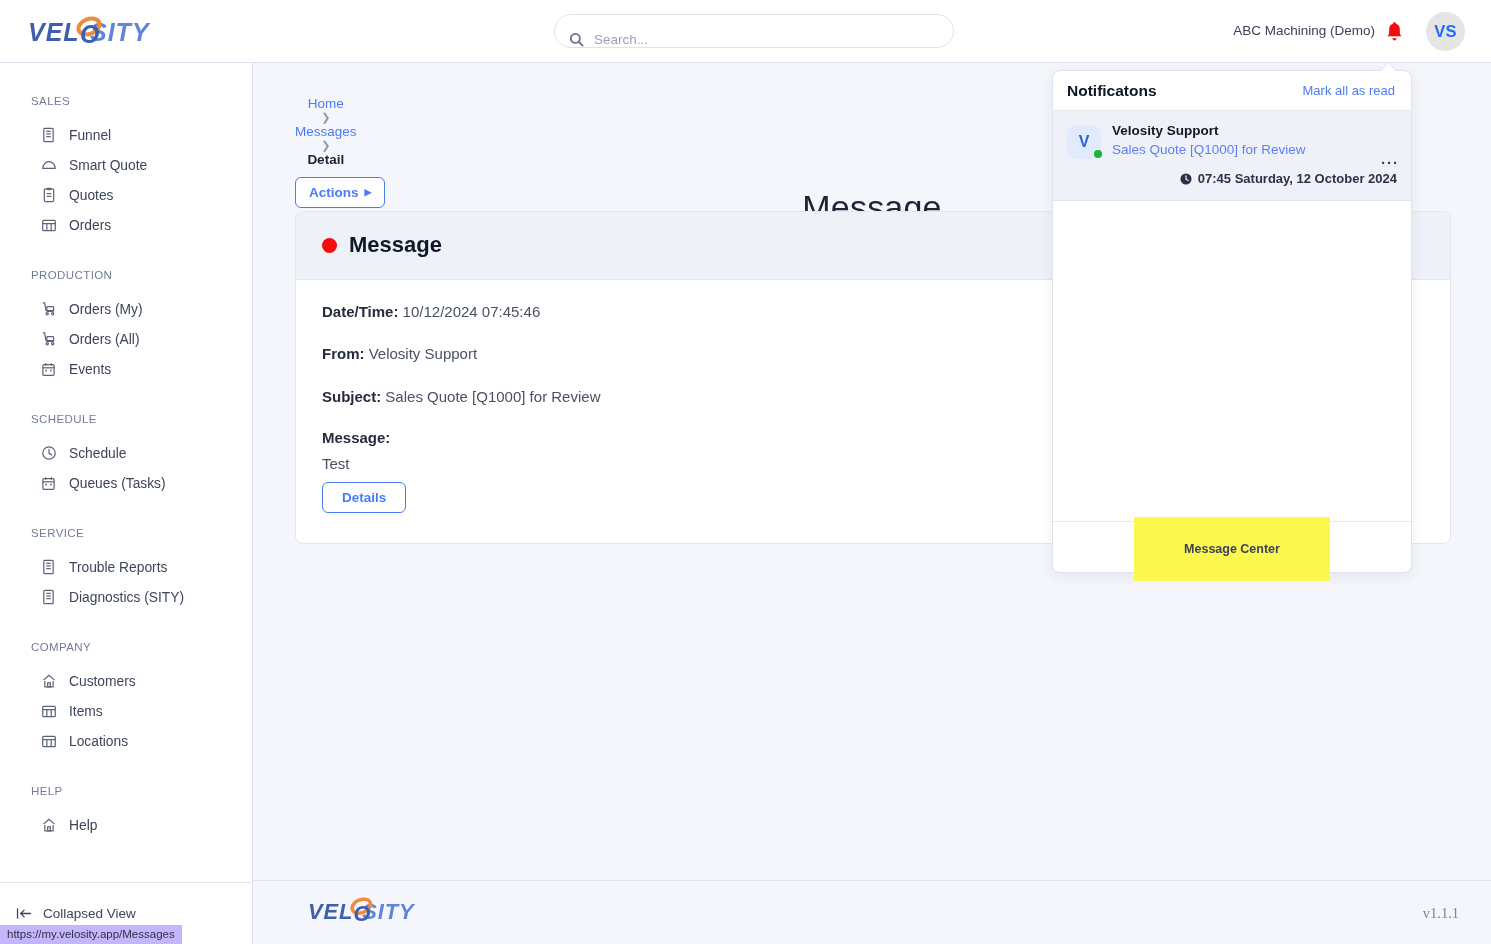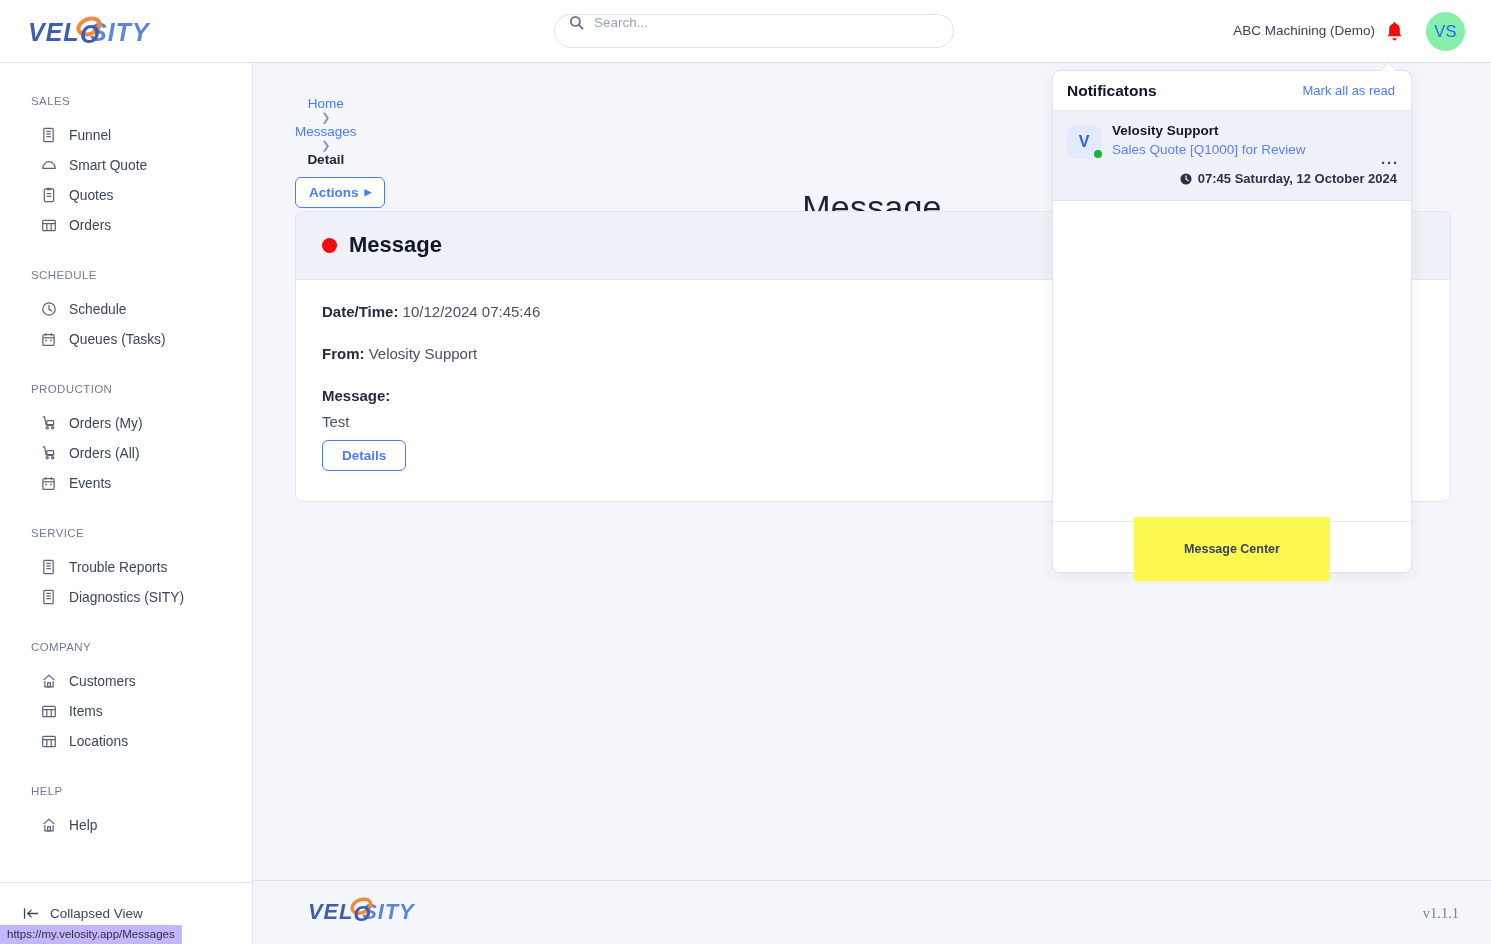--- a/index.html
+++ b/index.html
@@ -38,21 +38,21 @@
   .logo-svg { display:block; }
 
   .search-box {
     position: absolute;
     left: 554px; top: 14px;
     width: 400px; height: 34px;
     border: 1px solid #dfe3ee;
     border-radius: 18px;
     background: #ffffff;
     display: flex;
-    align-items: flex-start;
+    align-items: flex-end;
     padding: 0 14px;
   }
   .search-icon { flex: 0 0 auto; margin-right: 10px; display: flex; }
   .search-input {
     border: none; outline: none;
     background: transparent;
     font-family: "Liberation Sans", sans-serif;
     font-size: 13.5px;
     color: #3c4257;
     width: 100%;
@@ -72,24 +72,24 @@
     right: 86px; top: 20px;
     width: 22px; height: 24px;
     cursor: pointer;
     display: flex; align-items: center; justify-content: center;
   }
   .avatar {
     position: absolute;
     right: 26px; top: 12px;
     width: 39px; height: 39px;
     border-radius: 50%;
-    background: #86efac;
+    background: #e5e5e5;
     color: #1f6bff;
     font-size: 16.5px;
-    font-weight: 400;
+    font-weight: 700;
     letter-spacing: .3px;
     display: flex; align-items: center; justify-content: center;
     cursor: pointer;
   }
 
   
   .sidebar {
     position: absolute;
     left: 0; top: 63px;
     width: 253px; height: 881px;
@@ -129,21 +129,21 @@
     display: flex; align-items: center; justify-content: center;
     color: #5b6377;
   }
   .sidebar-footer {
     position: absolute;
     left: 0; right: 0; bottom: 0;
     height: 62px;
     border-top: 1px solid #dde2ee;
     display: flex;
     align-items: center;
-    padding-left: 23px;
+    padding-left: 16px;
   }
   .collapse-btn {
     display: flex; align-items: center;
     cursor: pointer;
     color: #3d4559;
     font-size: 13.5px;
   }
   .collapse-btn .ico { margin-right: 10px; display:flex; color: #3d4559; }
 
   
@@ -503,81 +503,81 @@
               <line x1="1.8" y1="6" x2="15.2" y2="6"></line>
               <line x1="6.2" y1="6" x2="6.2" y2="13.5"></line>
                 <line x1="10.8" y1="6" x2="10.8" y2="13.5"></line>
             </svg>
           </span>
           <span>Orders</span>
         </div>
       </div>
 
       <div class="nav-group">
-        <div class="nav-section-title">SCHEDULE</div>
+        <div class="nav-section-title">PRODUCTION</div>
         <div class="nav-item">
           <span class="ico">
             <svg width="16" height="16" viewBox="0 0 17 17" fill="none" stroke="#5b6377" stroke-width="1.3">
-              <circle cx="8.5" cy="8.5" r="6.6"></circle>
-              <path d="M8.5 4.6v4.2l2.8 1.7" stroke-linecap="round"></path>
-            </svg>
-          </span>
-          <span>Schedule</span>
+              <path d="M1.8 2h2l1.6 8.2h7.4"></path>
+              <rect x="6.2" y="6" width="7.2" height="5" rx=".8"></rect>
+              <circle cx="6.6" cy="13.6" r="1.2"></circle>
+                <circle cx="12.4" cy="13.6" r="1.2"></circle>
+            </svg>
+          </span>
+          <span>Orders (My)</span>
+        </div>
+        <div class="nav-item">
+          <span class="ico">
+            <svg width="16" height="16" viewBox="0 0 17 17" fill="none" stroke="#5b6377" stroke-width="1.3">
+              <path d="M1.8 2h2l1.6 8.2h7.4"></path>
+              <rect x="6.2" y="6" width="7.2" height="5" rx=".8"></rect>
+              <circle cx="6.6" cy="13.6" r="1.2"></circle>
+                <circle cx="12.4" cy="13.6" r="1.2"></circle>
+            </svg>
+          </span>
+          <span>Orders (All)</span>
         </div>
         <div class="nav-item">
           <span class="ico">
             <svg width="15" height="15" viewBox="0 0 16 16" fill="none" stroke="#5b6377" stroke-width="1.3">
               <rect x="2" y="2.8" width="12" height="11.4" rx="1.2"></rect>
               <line x1="2" y1="6.2" x2="14" y2="6.2"></line>
               <line x1="5" y1="1.3" x2="5" y2="4"></line>
                 <line x1="11" y1="1.3" x2="11" y2="4"></line>
               <rect x="4.6" y="8.3" width="1.7" height="1.7" fill="#5b6377" stroke="none"></rect>
               <rect x="9.7" y="8.3" width="1.7" height="1.7" fill="#5b6377" stroke="none"></rect>
             </svg>
           </span>
-          <span>Queues (Tasks)</span>
+          <span>Events</span>
         </div>
       </div>
 
       <div class="nav-group">
-        <div class="nav-section-title">PRODUCTION</div>
+        <div class="nav-section-title">SCHEDULE</div>
         <div class="nav-item">
           <span class="ico">
             <svg width="16" height="16" viewBox="0 0 17 17" fill="none" stroke="#5b6377" stroke-width="1.3">
-              <path d="M1.8 2h2l1.6 8.2h7.4"></path>
-              <rect x="6.2" y="6" width="7.2" height="5" rx=".8"></rect>
-              <circle cx="6.6" cy="13.6" r="1.2"></circle>
-                <circle cx="12.4" cy="13.6" r="1.2"></circle>
-            </svg>
-          </span>
-          <span>Orders (My)</span>
-        </div>
-        <div class="nav-item">
-          <span class="ico">
-            <svg width="16" height="16" viewBox="0 0 17 17" fill="none" stroke="#5b6377" stroke-width="1.3">
-              <path d="M1.8 2h2l1.6 8.2h7.4"></path>
-              <rect x="6.2" y="6" width="7.2" height="5" rx=".8"></rect>
-              <circle cx="6.6" cy="13.6" r="1.2"></circle>
-                <circle cx="12.4" cy="13.6" r="1.2"></circle>
-            </svg>
-          </span>
-          <span>Orders (All)</span>
+              <circle cx="8.5" cy="8.5" r="6.6"></circle>
+              <path d="M8.5 4.6v4.2l2.8 1.7" stroke-linecap="round"></path>
+            </svg>
+          </span>
+          <span>Schedule</span>
         </div>
         <div class="nav-item">
           <span class="ico">
             <svg width="15" height="15" viewBox="0 0 16 16" fill="none" stroke="#5b6377" stroke-width="1.3">
               <rect x="2" y="2.8" width="12" height="11.4" rx="1.2"></rect>
               <line x1="2" y1="6.2" x2="14" y2="6.2"></line>
               <line x1="5" y1="1.3" x2="5" y2="4"></line>
                 <line x1="11" y1="1.3" x2="11" y2="4"></line>
               <rect x="4.6" y="8.3" width="1.7" height="1.7" fill="#5b6377" stroke="none"></rect>
               <rect x="9.7" y="8.3" width="1.7" height="1.7" fill="#5b6377" stroke="none"></rect>
             </svg>
           </span>
-          <span>Events</span>
+          <span>Queues (Tasks)</span>
         </div>
       </div>
 
       <div class="nav-group">
         <div class="nav-section-title">SERVICE</div>
         <div class="nav-item">
           <span class="ico">
             <svg width="15" height="16" viewBox="0 0 16 17" fill="none" stroke="#5b6377" stroke-width="1.3">
               <rect x="3" y="1.5" width="10" height="14" rx="1"></rect>
               <line x1="5.6" y1="4.6" x2="10.4" y2="4.6"></line>
@@ -693,20 +693,24 @@
         <div class="field-row">
           <span class="lbl">Date/Time:</span>
           <span>10/12/2024 07:45:46</span>
         </div>
 
         <div class="field-row">
           <span class="lbl">From:</span>
           <span>Velosity Support</span>
         </div>
 
+        <div class="field-row">
+          <span class="lbl">Subject:</span>
+          <span>Sales Quote [Q1000] for Review</span>
+        </div>
 
         <div class="msg-label">Message:</div>
         <div class="msg-text">Test</div>
 
         <button class="details-btn">Details</button>
       </div>
     </div>
 
   </div>
 

